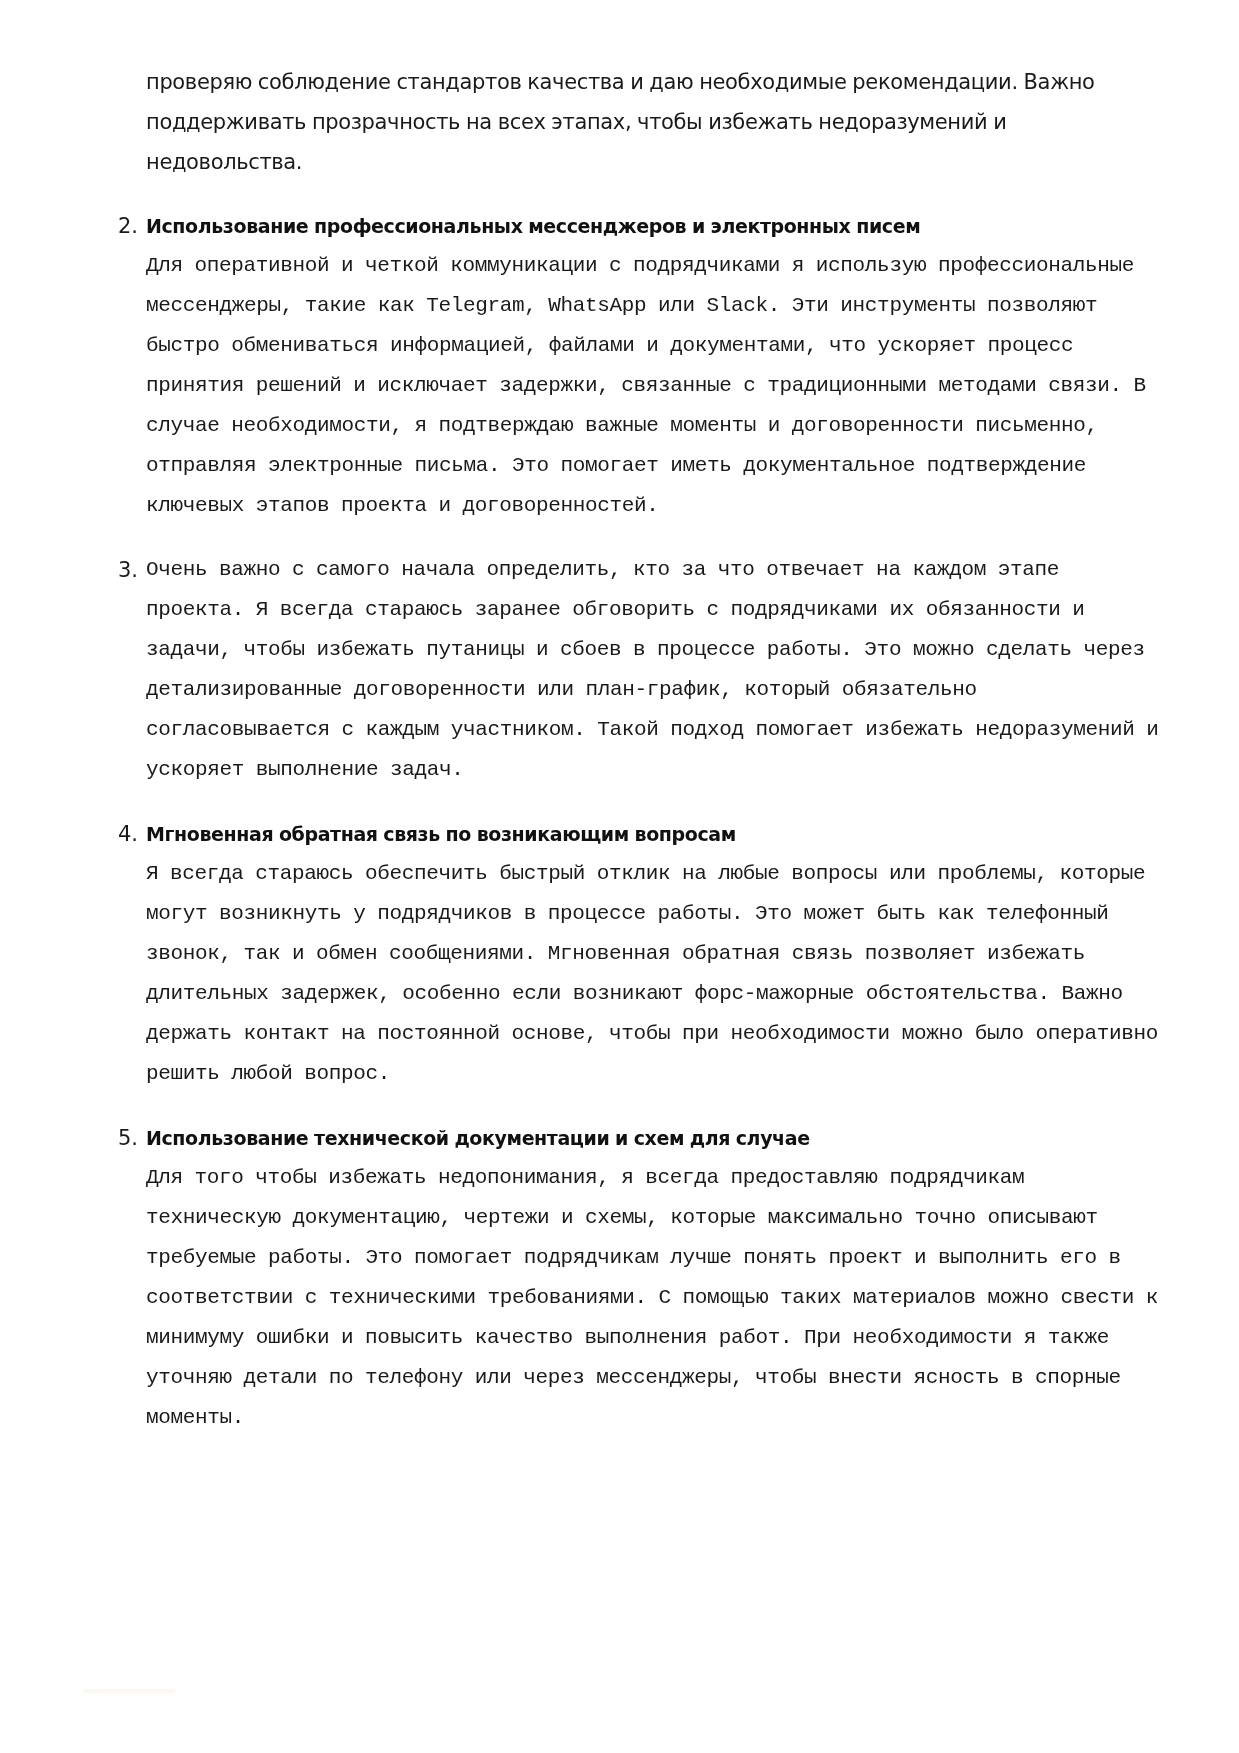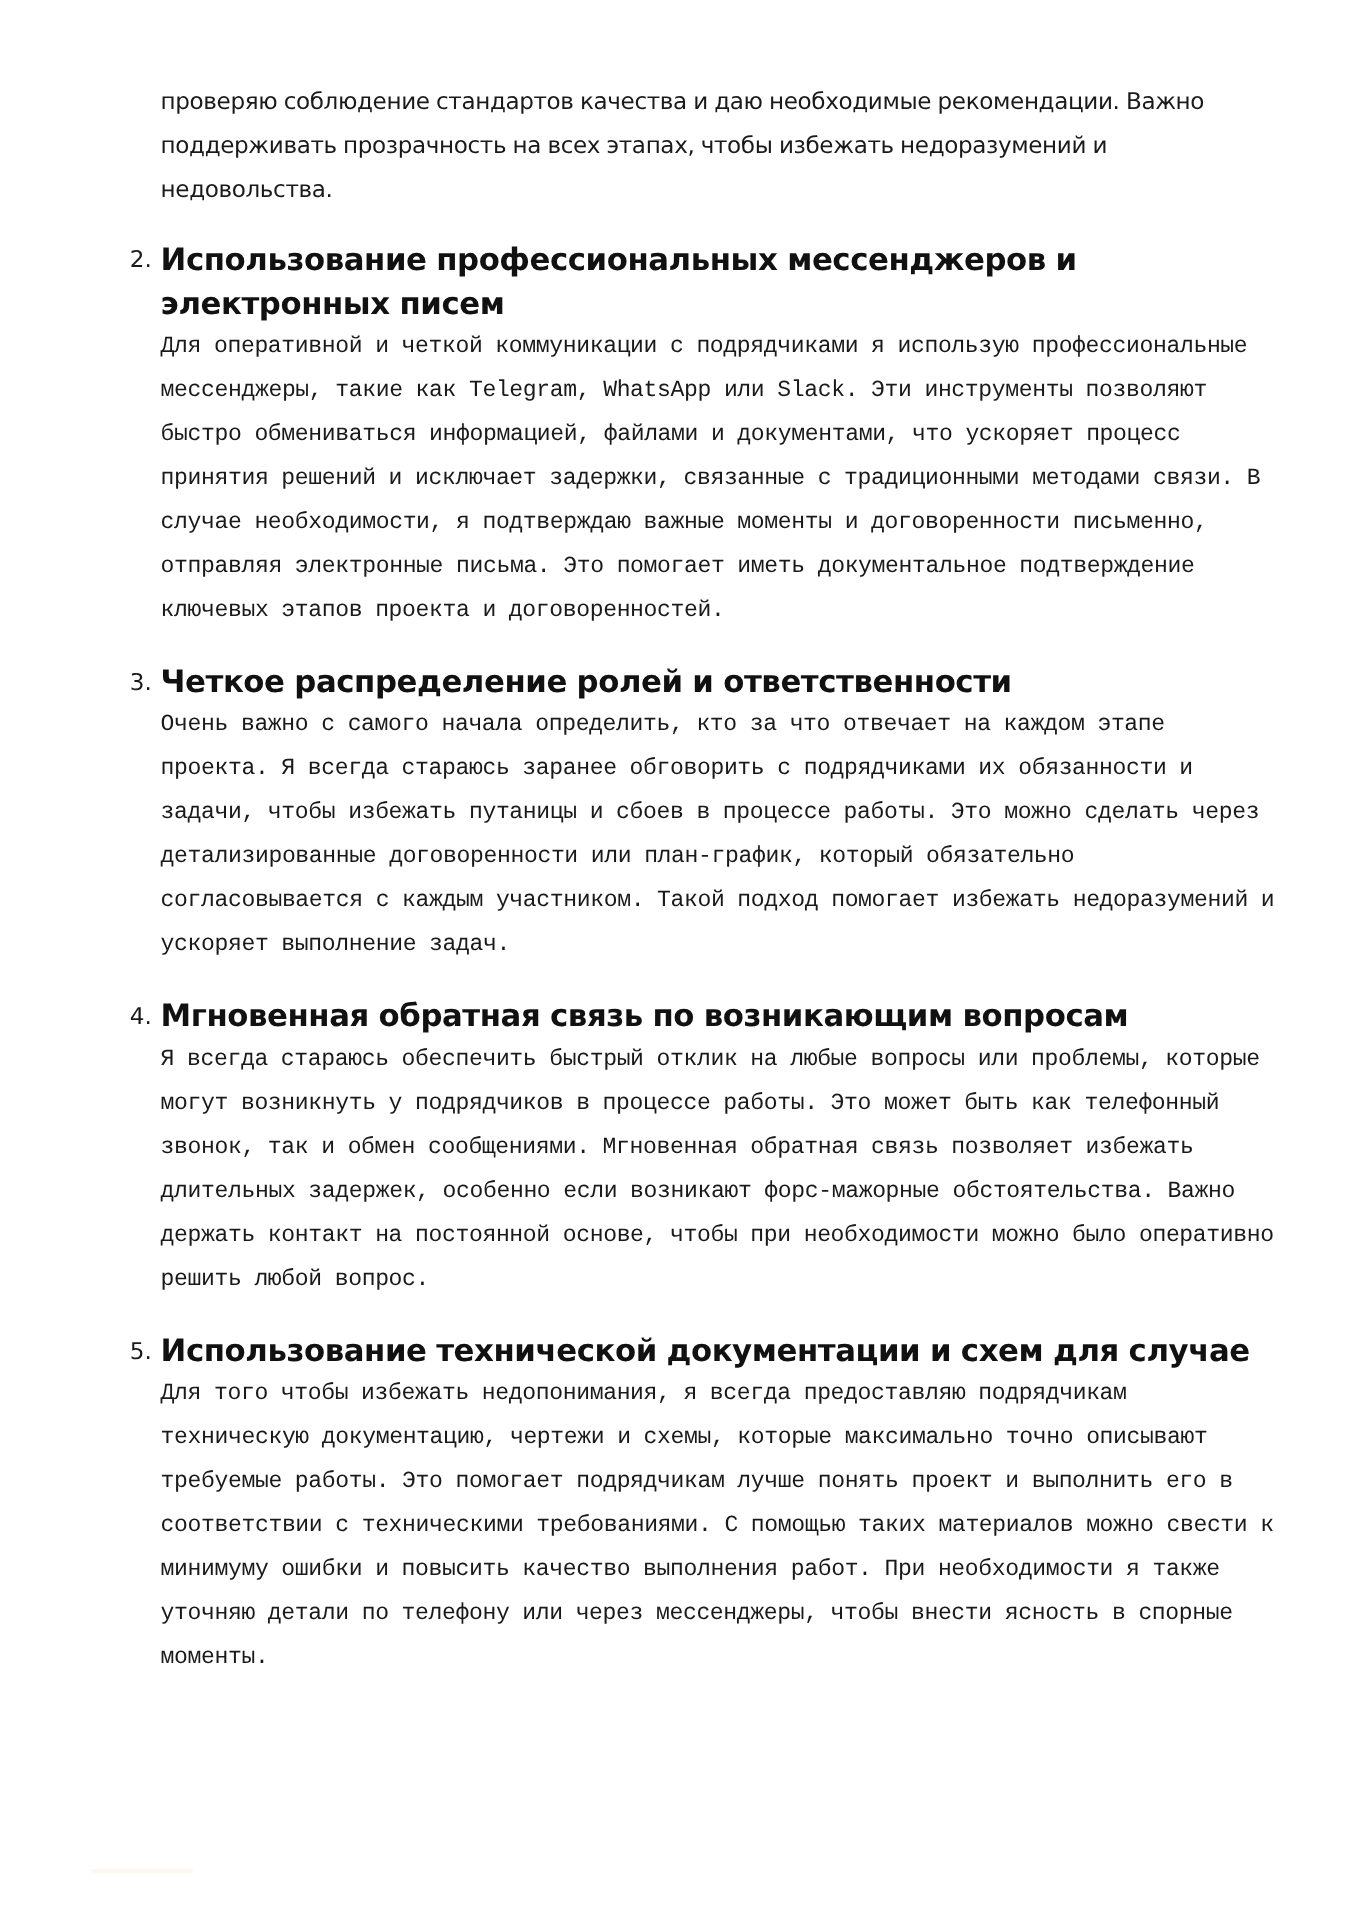--- a/index.html
+++ b/index.html
@@ -14,21 +14,20 @@
       overflow: hidden;
       font-family: "DejaVu Sans", "Liberation Sans", sans-serif;
       color: #1a1a1a;
     }
     .page {
       position: absolute;
       left: 0;
       top: 0;
       width: 1239px;
       height: 1239px;
-      margin-top: 10px;
     }
     .content {
       position: absolute;
       left: 146px;
       top: 62px;
       width: 1020px;
     }
     .para {
       font-size: 21px;
       line-height: 40px;
@@ -47,21 +46,21 @@
     }
     .num {
       position: absolute;
       left: -28px;
       top: 0;
       font-size: 21px;
       line-height: 40px;
       color: #1a1a1a;
     }
     .item-title {
-      font-size: 28px;
+      font-size: 19px;
       font-weight: bold;
       line-height: 40px;
       margin: 0;
       color: #111111;
       letter-spacing: -0.4px;
       word-spacing: -0.5px;
     }
     .item-body {
       font-size: 21px;
       line-height: 40px;
@@ -88,21 +87,20 @@
     <p class="para">проверяю соблюдение стандартов качества и даю необходимые рекомендации. Важно поддерживать прозрачность на всех этапах, чтобы избежать недоразумений и недовольства.</p>
 
     <ol class="list">
       <li class="item">
         <span class="num">2.</span>
         <p class="item-title">Использование профессиональных мессенджеров и электронных писем</p>
         <p class="item-body">Для оперативной и четкой коммуникации с подрядчиками я использую профессиональные мессенджеры, такие как Telegram, WhatsApp или Slack. Эти инструменты позволяют быстро обмениваться информацией, файлами и документами, что ускоряет процесс принятия решений и исключает задержки, связанные с традиционными методами связи. В случае необходимости, я подтверждаю важные моменты и договоренности письменно, отправляя электронные письма. Это помогает иметь документальное подтверждение ключевых этапов проекта и договоренностей.</p>
       </li>
       <li class="item">
         <span class="num">3.</span>
-        <p class="item-title">Четкое распределение ролей и ответственности</p>
         <p class="item-body">Очень важно с самого начала определить, кто за что отвечает на каждом этапе проекта. Я всегда стараюсь заранее обговорить с подрядчиками их обязанности и задачи, чтобы избежать путаницы и сбоев в процессе работы. Это можно сделать через детализированные договоренности или план-график, который обязательно согласовывается с каждым участником. Такой подход помогает избежать недоразумений и ускоряет выполнение задач.</p>
       </li>
       <li class="item">
         <span class="num">4.</span>
         <p class="item-title">Мгновенная обратная связь по возникающим вопросам</p>
         <p class="item-body">Я всегда стараюсь обеспечить быстрый отклик на любые вопросы или проблемы, которые могут возникнуть у подрядчиков в процессе работы. Это может быть как телефонный звонок, так и обмен сообщениями. Мгновенная обратная связь позволяет избежать длительных задержек, особенно если возникают форс-мажорные обстоятельства. Важно держать контакт на постоянной основе, чтобы при необходимости можно было оперативно решить любой вопрос.</p>
       </li>
       <li class="item">
         <span class="num">5.</span>
         <p class="item-title">Использование технической документации и схем для случае</p>

